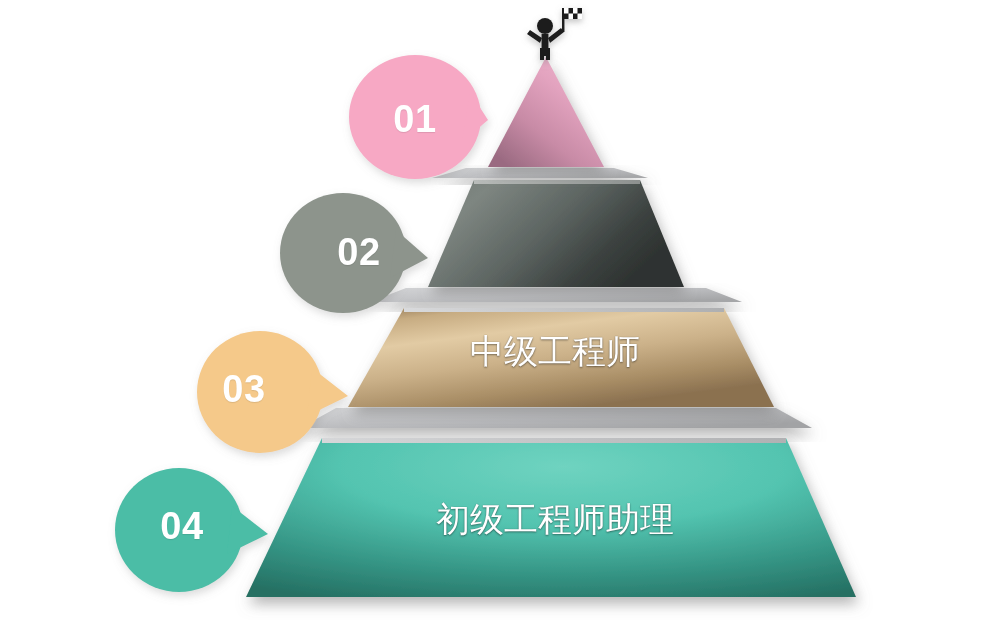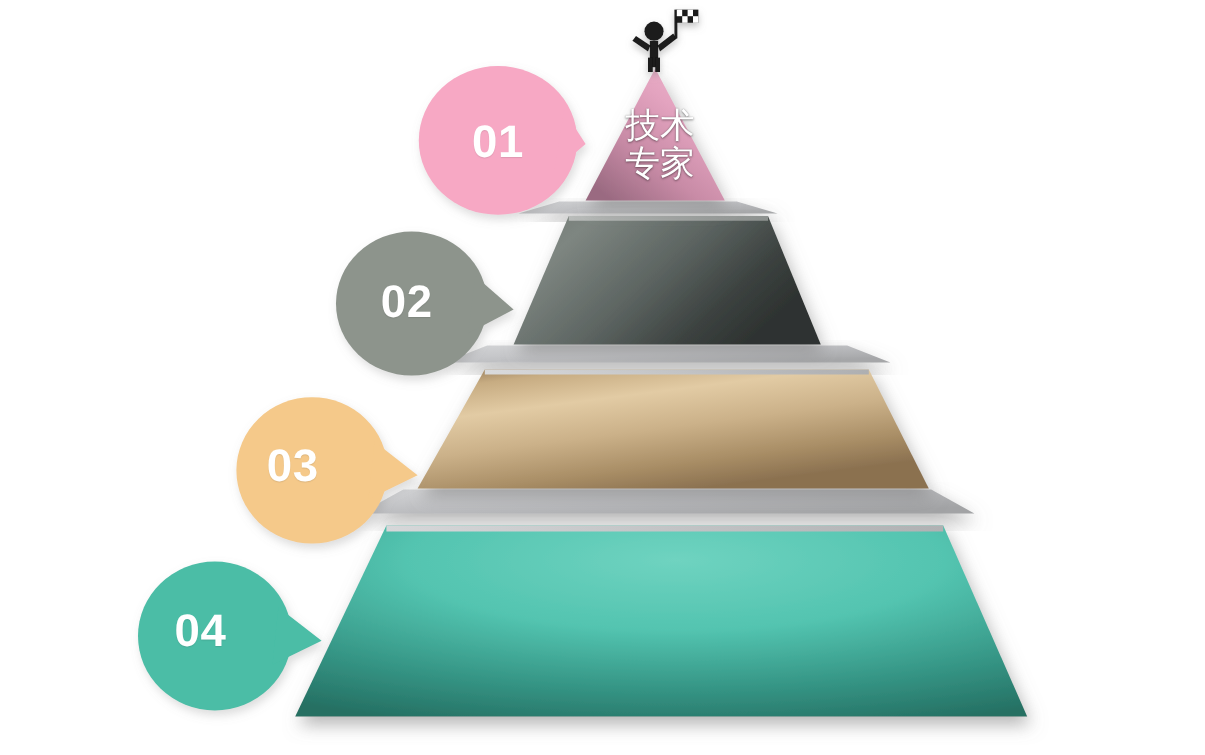--- a/index.html
+++ b/index.html
@@ -58,23 +58,23 @@
     position: absolute;
     color: #ffffff;
     font-size: 38px;
     font-weight: 700;
     letter-spacing: 0.5px;
     text-align: center;
     pointer-events: none;
     text-shadow: 0 1px 1px rgba(0,0,0,0.10);
   }
   #num-01 { left: 360px; top: 98px; width: 110px; }
-  #num-02 { left: 284px; top: 231px; width: 110px; }
+  #num-02 { left: 304px; top: 231px; width: 110px; }
   #num-03 { left: 189px; top: 368px; width: 110px; }
-  #num-04 { left: 112px; top: 505px; width: 110px; }
+  #num-04 { left: 127px; top: 505px; width: 110px; }
 </style>
 </head>
 <body>
 
 <div id="stage">
 
   <svg id="pyramid-svg" viewBox="0 0 1004 629" xmlns="http://www.w3.org/2000/svg">
     <defs>
 
       <linearGradient id="gradTier1" x1="0.12" y1="0.95" x2="0.88" y2="0.05">
@@ -208,21 +208,21 @@
       <g>
         <rect x="564" y="8" width="18" height="11" fill="#1a1a1a"></rect>
         <rect x="564" y="8" width="4.5" height="5.5" fill="#ffffff"></rect>
         <rect x="573" y="8" width="4.5" height="5.5" fill="#ffffff"></rect>
         <rect x="568.5" y="13.5" width="4.5" height="5.5" fill="#ffffff"></rect>
         <rect x="577.5" y="13.5" width="4.5" height="5.5" fill="#ffffff"></rect>
       </g>
     </g>
   </svg>
 
-  <div class="tier-label" id="label-tier-1">技术
-专家</div>
+  <div class="tier-label" id="label-tier-3">中级工程师</div>
+  <div class="tier-label" id="label-tier-4">初级工程师助理</div>
 
   <div class="bubble-number" id="num-01">01</div>
   <div class="bubble-number" id="num-02">02</div>
   <div class="bubble-number" id="num-03">03</div>
   <div class="bubble-number" id="num-04">04</div>
 
 </div>
 
 </body></html>

